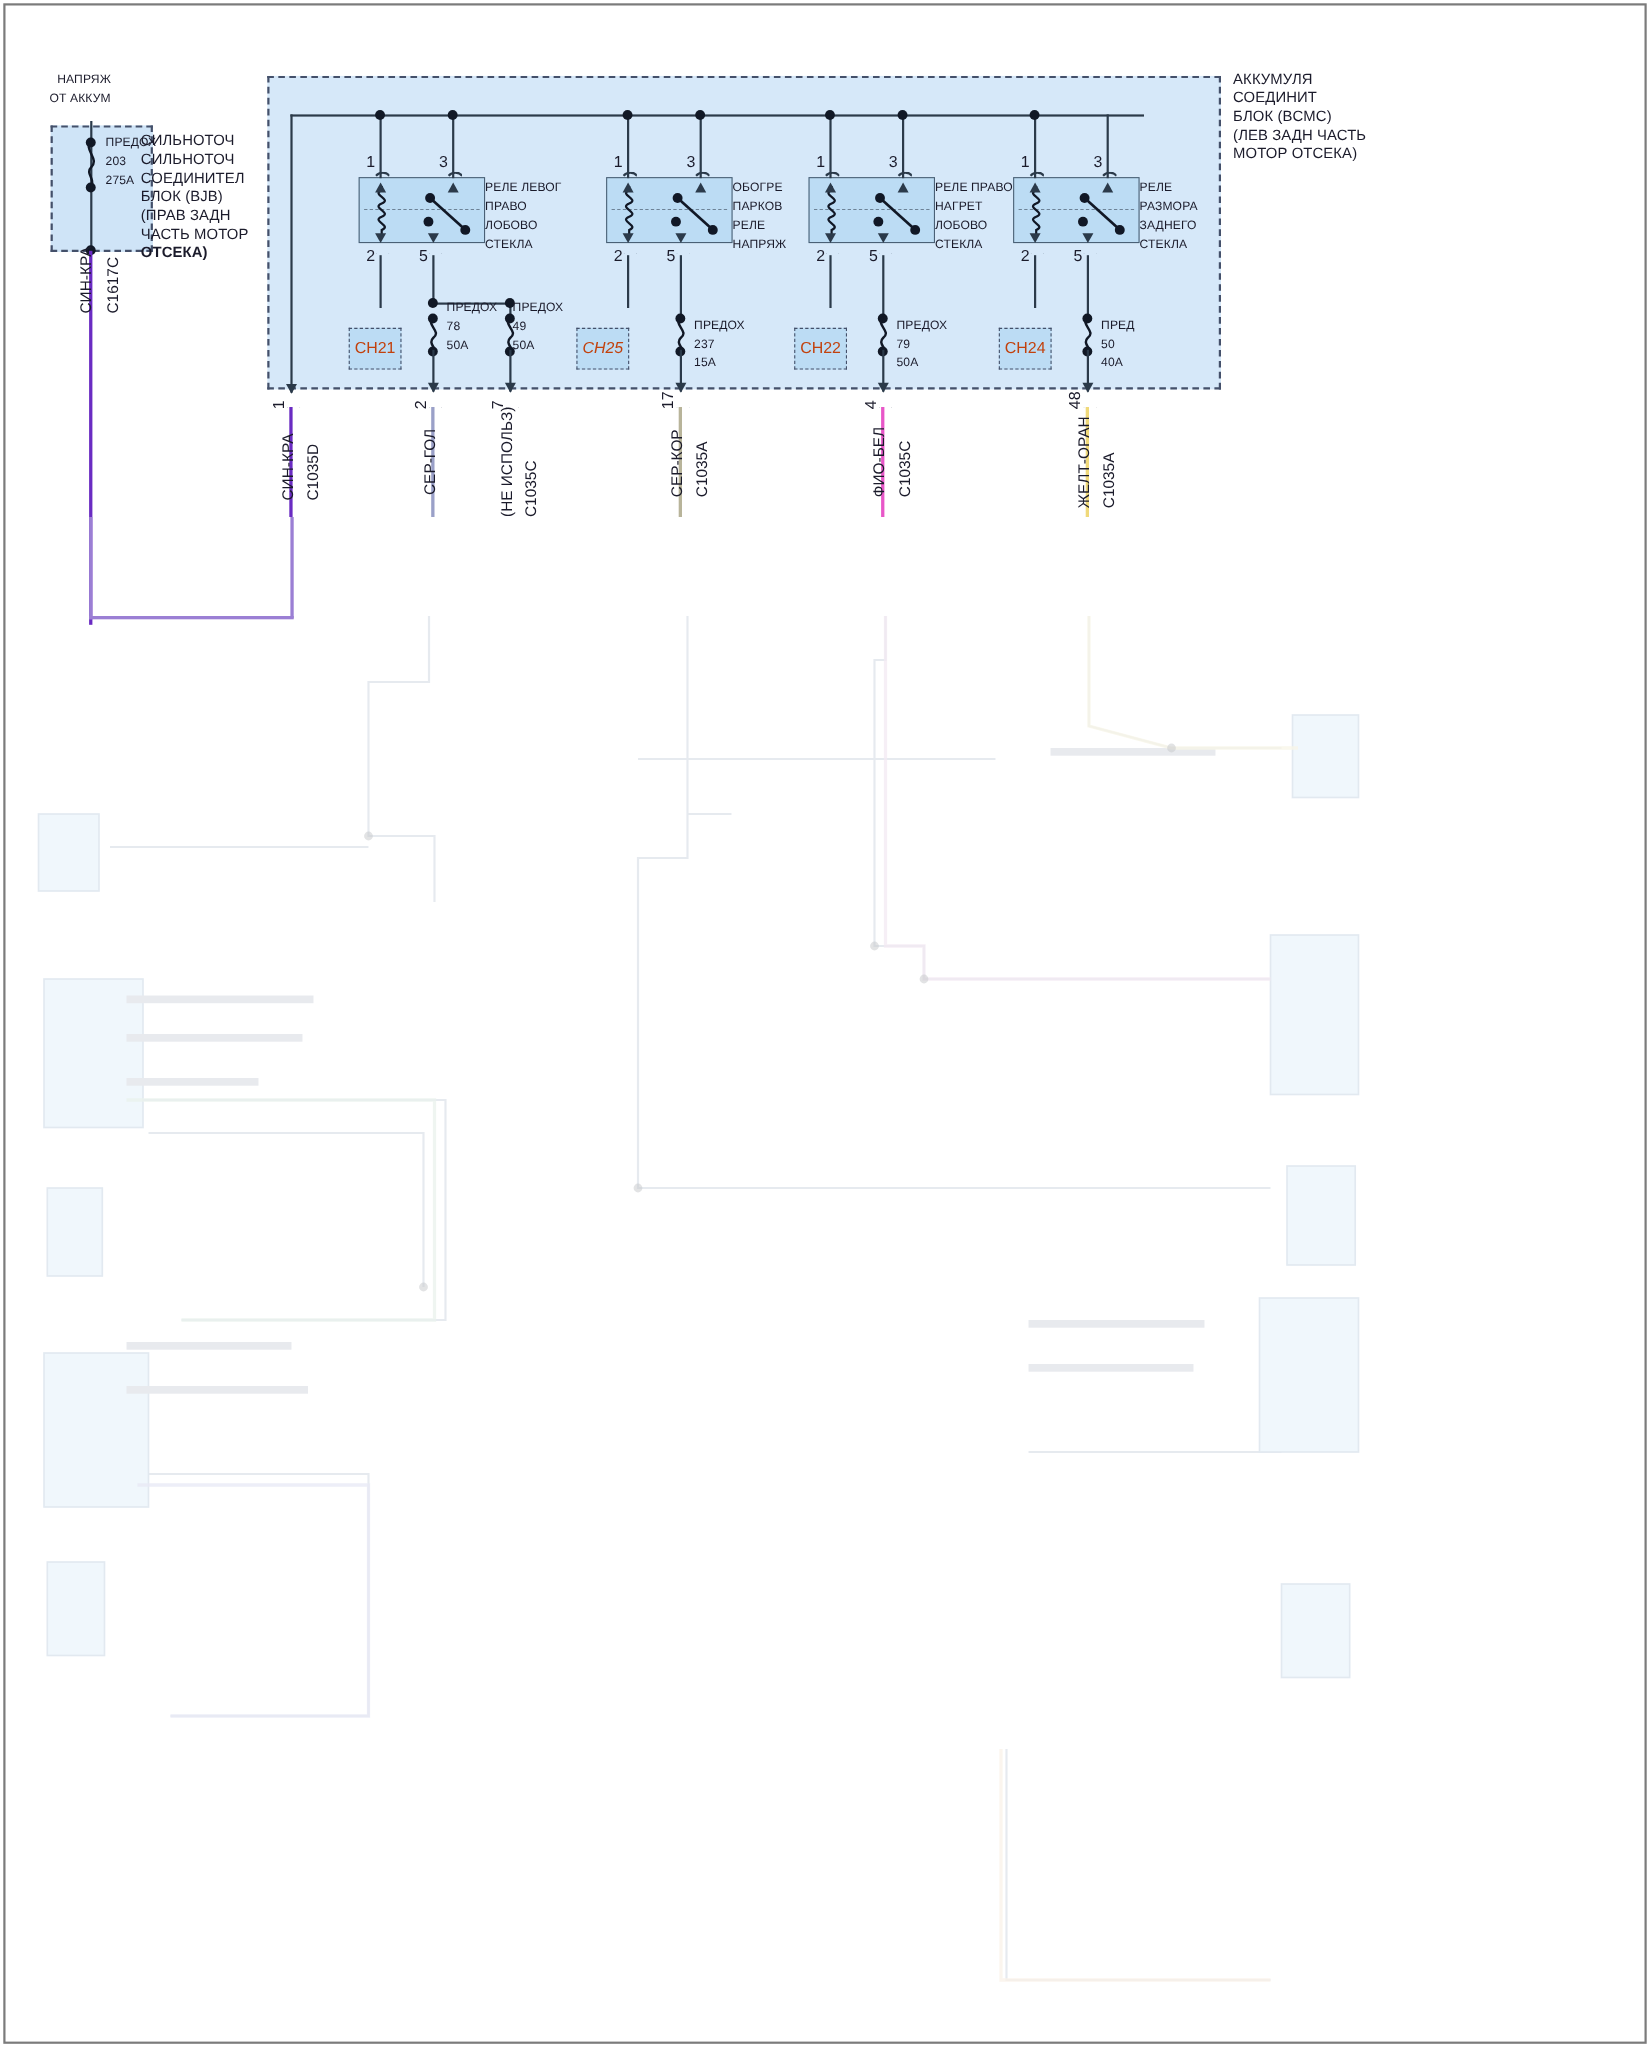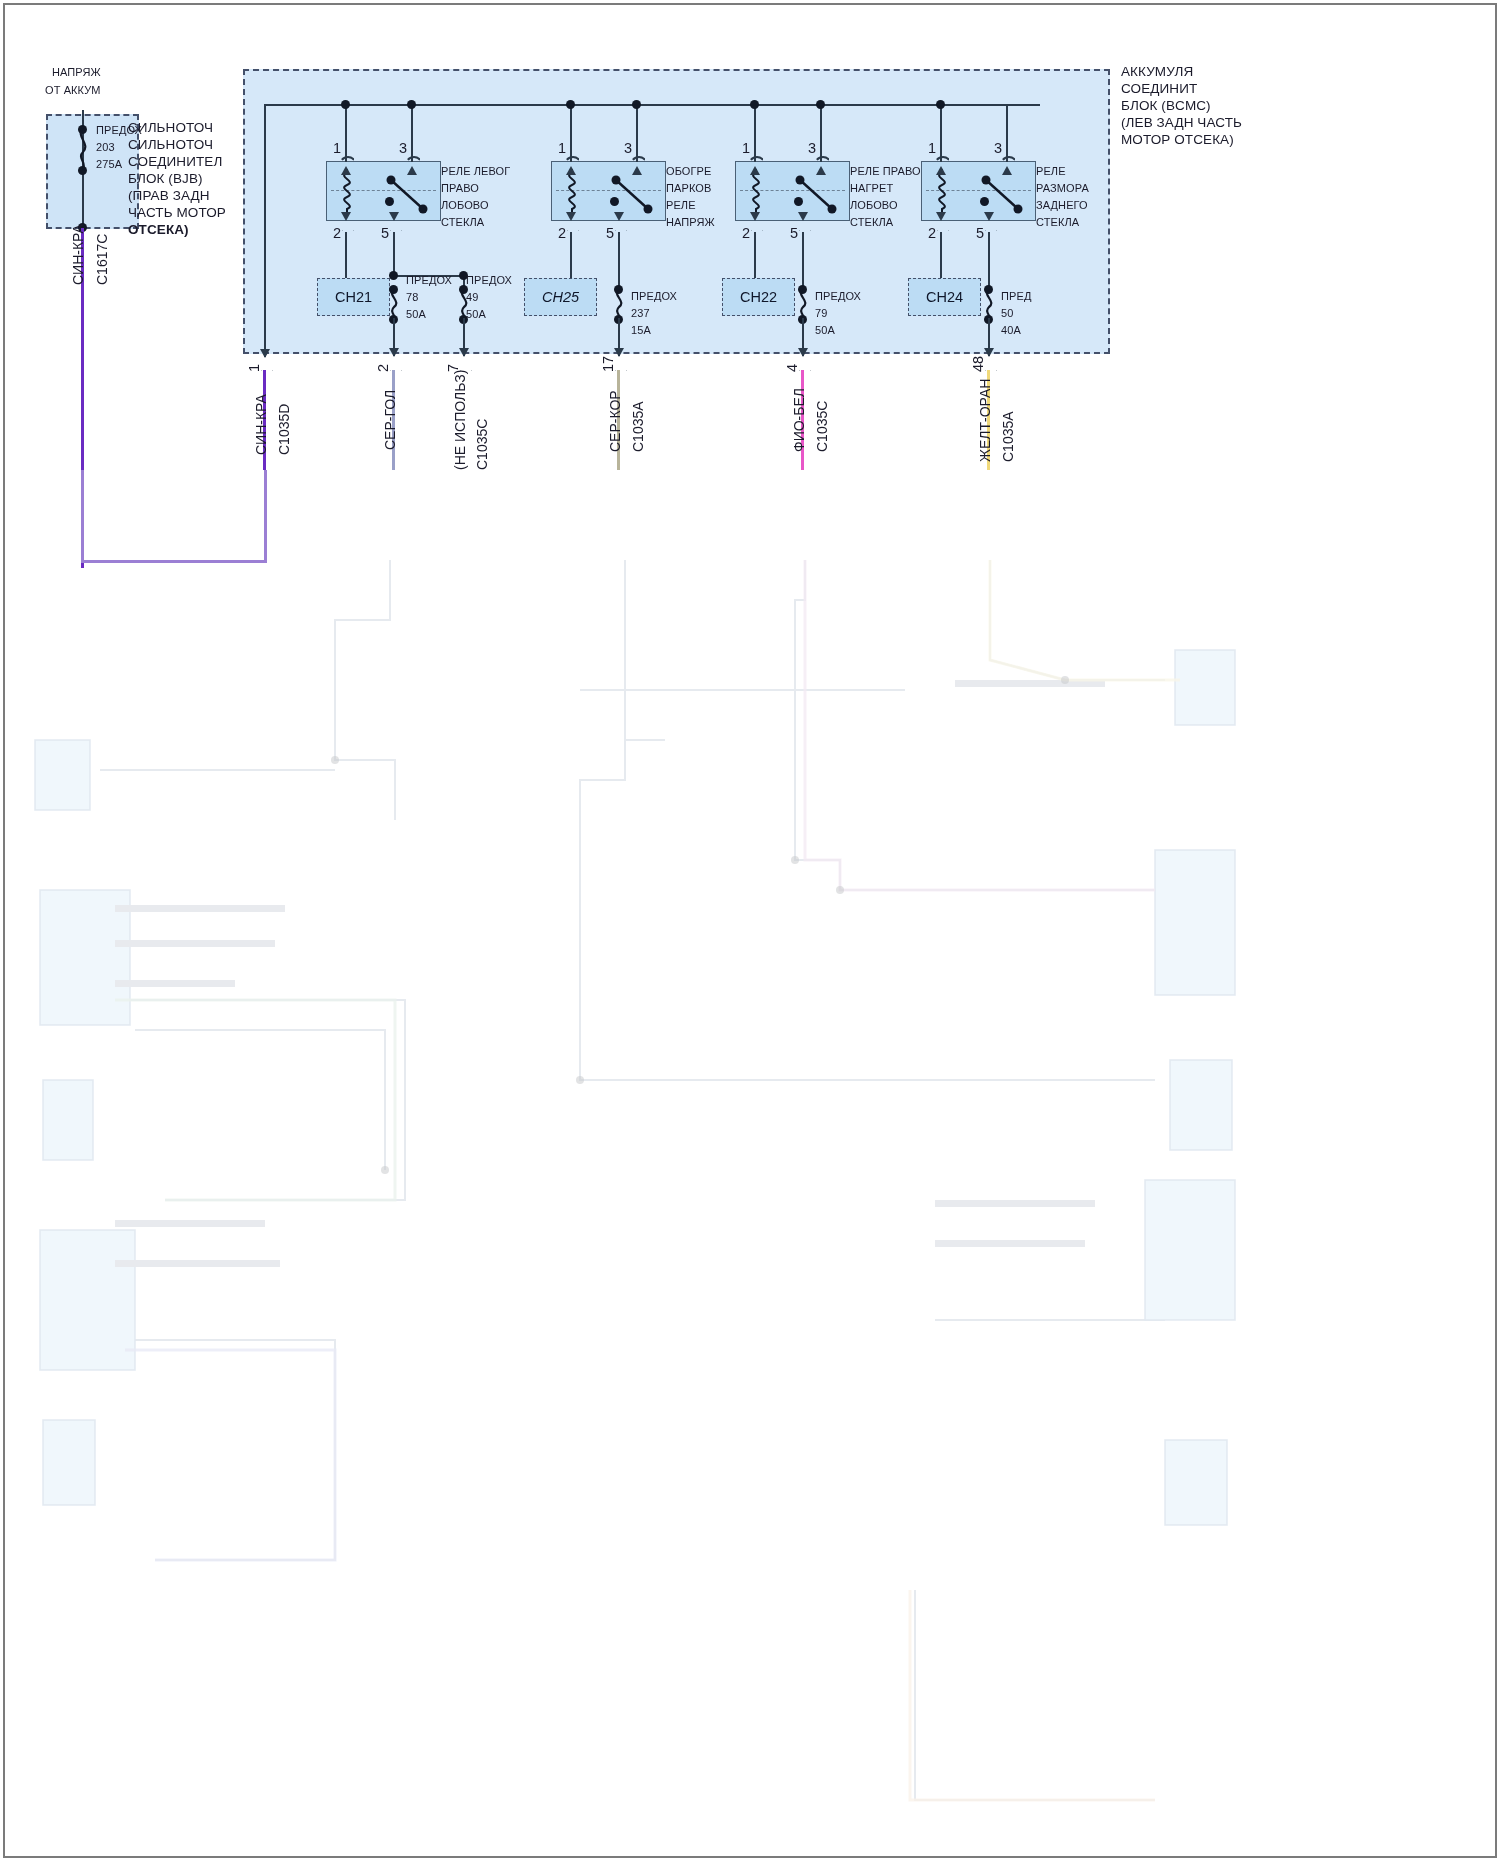--- a/index.html
+++ b/index.html
@@ -85,24 +85,24 @@
   }
 
   
   .arw { position:absolute; width:0;height:0;
          border-left:5px solid transparent; border-right:5px solid transparent; }
   .arw.dn { border-top:9px solid #2b3a4a; }
   .arw.up { border-bottom:9px solid #2b3a4a; }
 
   
   .ch {
-    position:absolute; width:73px; height:38px;
+    position:absolute; width:48px; height:38px;
     background:#bcdcf4; border:1.8px dashed #44506a;
     display:flex; align-items:center; justify-content:center;
-    font-size:14.5px; color:#0f172a;
+    font-size:14.5px; color:#c2410c;margin-top:20px;
   }
 
   
   .fuse { position:absolute; width:16px; height:34px; }
 
   
   .cwire { position:absolute; width:3px; }
 
   .credit{
     position:absolute; left:14px; bottom:6px; font-size:8px; color:#b9b9b9;

